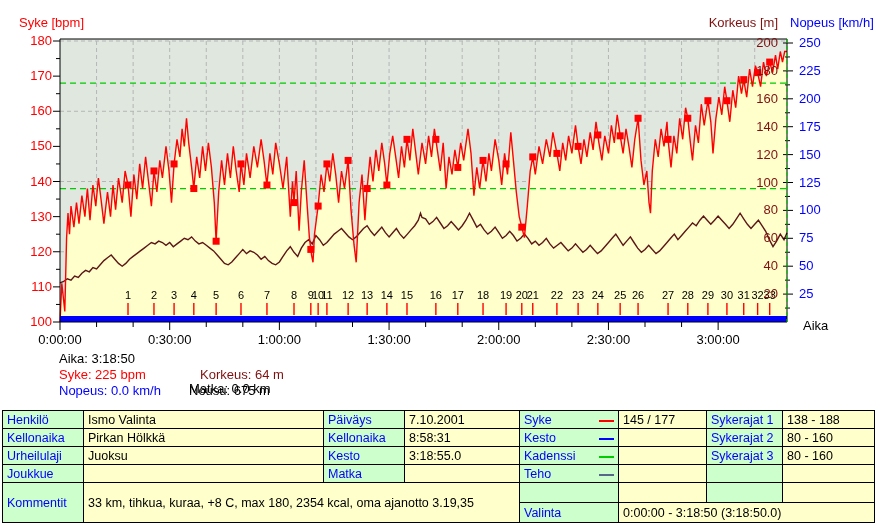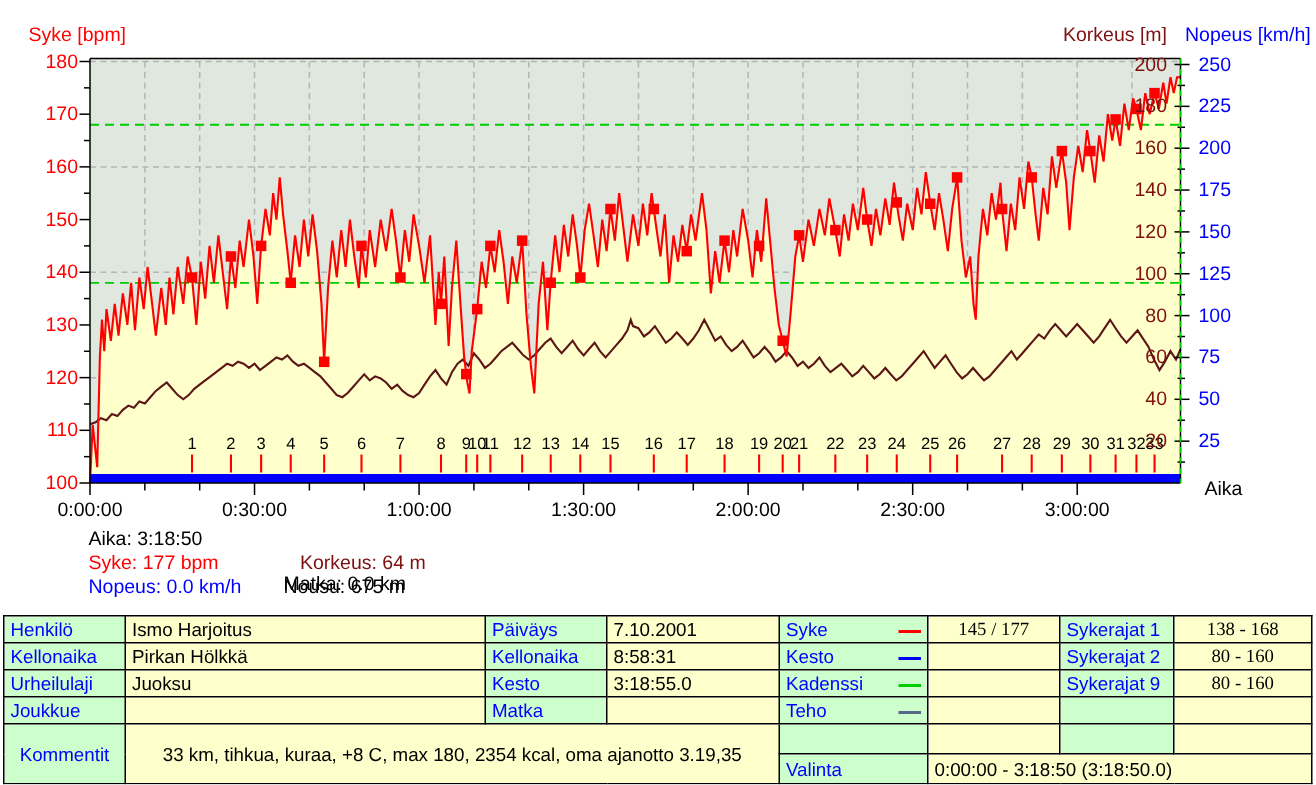--- a/index.html
+++ b/index.html
@@ -17,22 +17,22 @@
   .s-syke{left:59px;top:367px;color:#ff0000;}
   .s-nopeus{left:59px;top:383px;color:#0000ff;}
   .s-matka{left:189px;top:351px;margin-top:30px;}
   .s-korkeus{left:189px;top:367px;color:#7e1010;margin-left:11px;}
   .s-nousu{left:189px;top:383px;}
   table.info{position:absolute;left:2px;top:410px;border-collapse:collapse;table-layout:fixed;}
   table.info td{border:1px solid #000;font-size:12.5px;height:17px;padding:0 4px;
                 overflow:hidden;white-space:nowrap;vertical-align:middle;}
   td.lbl{background:#ccffcc;color:#0000ff;}
   td.val{background:#ffffcc;color:#000;}
-  td.ctr{text-align:center;font-family:Liberation Serif, serif;}
-  td.top{vertical-align:top;text-align:center;}
+  td.ctr{}
+  td.top{vertical-align:top;}
   tr.tall td{height:19px;}
   .series-dash{float:right;width:15px;height:2px;margin-top:7px;background:#000;}
 </style>
 </head>
 <body>
 
 <div class="stage">
 
   <div class="axis-title t-syke">Syke [bpm]</div>
   <div class="axis-title t-korkeus">Korkeus [m]</div>
@@ -263,66 +263,66 @@
       <text x="778" y="158.6" text-anchor="end" font-size="13" fill="#7e1010">120</text>
       <text x="778" y="130.7" text-anchor="end" font-size="13" fill="#7e1010">140</text>
       <text x="778" y="102.80000000000001" text-anchor="end" font-size="13" fill="#7e1010">160</text>
       <text x="778" y="74.9" text-anchor="end" font-size="13" fill="#7e1010">180</text>
       <text x="778" y="47" text-anchor="end" font-size="13" fill="#7e1010">200</text>
     </svg>
 
   <div class="axis-title t-aika">Aika</div>
 
   <div class="status s-aika">Aika: 3:18:50</div>
-  <div class="status s-syke">Syke: 177 bpm</div>
+  <div class="status s-syke">Syke: 225 bpm</div>
   <div class="status s-nopeus">Nopeus: 0.0 km/h</div>
   <div class="status s-matka">Matka: 0.0 km</div>
   <div class="status s-korkeus">Korkeus: 64 m</div>
   <div class="status s-nousu">Nousu: 675 m</div>
 
   <table class="info">
     <colgroup>
       <col style="width:81px">
         <col style="width:240px">
         <col style="width:81px">
         <col style="width:115px">
       <col style="width:99px">
         <col style="width:88px">
         <col style="width:76px">
         <col style="width:92px">
     </colgroup>
     <tbody>
         <tr>
       <td class="lbl">Henkilö</td>
-      <td class="val">Ismo Harjoitus</td>
+      <td class="val">Ismo Valinta</td>
       <td class="lbl">Päiväys</td>
       <td class="val">7.10.2001</td>
       <td class="lbl"><span>Syke</span><span class="series-dash" style="background: rgb(255, 0, 0);"></span></td>
       <td class="val ctr">145 / 177</td>
       <td class="lbl">Sykerajat 1</td>
-      <td class="val ctr">138 - 168</td>
+      <td class="val ctr">138 - 188</td>
     </tr>
     <tr>
       <td class="lbl">Kellonaika</td>
       <td class="val">Pirkan Hölkkä</td>
       <td class="lbl">Kellonaika</td>
       <td class="val">8:58:31</td>
       <td class="lbl"><span>Kesto</span><span class="series-dash" style="background: rgb(0, 0, 255);"></span></td>
       <td class="val ctr"></td>
       <td class="lbl">Sykerajat 2</td>
       <td class="val ctr">80 - 160</td>
     </tr>
     <tr>
       <td class="lbl">Urheilulaji</td>
       <td class="val">Juoksu</td>
       <td class="lbl">Kesto</td>
       <td class="val">3:18:55.0</td>
       <td class="lbl"><span>Kadenssi</span><span class="series-dash" style="background: rgb(0, 204, 0);"></span></td>
       <td class="val ctr"></td>
-      <td class="lbl">Sykerajat 9</td>
+      <td class="lbl">Sykerajat 3</td>
       <td class="val ctr">80 - 160</td>
     </tr>
     <tr>
       <td class="lbl">Joukkue</td>
       <td class="val"></td>
       <td class="lbl">Matka</td>
       <td class="val"></td>
       <td class="lbl"><span>Teho</span><span class="series-dash" style="background: rgb(86, 104, 138);"></span></td>
       <td class="val ctr"></td>
       <td class="lbl"></td>

